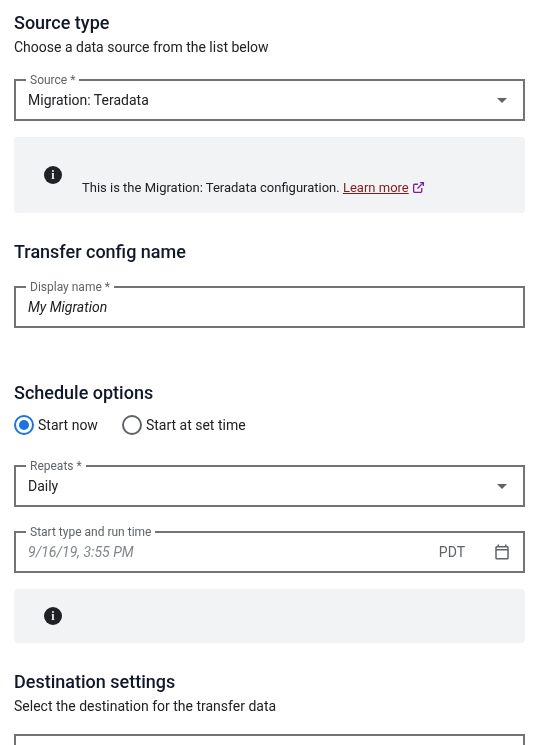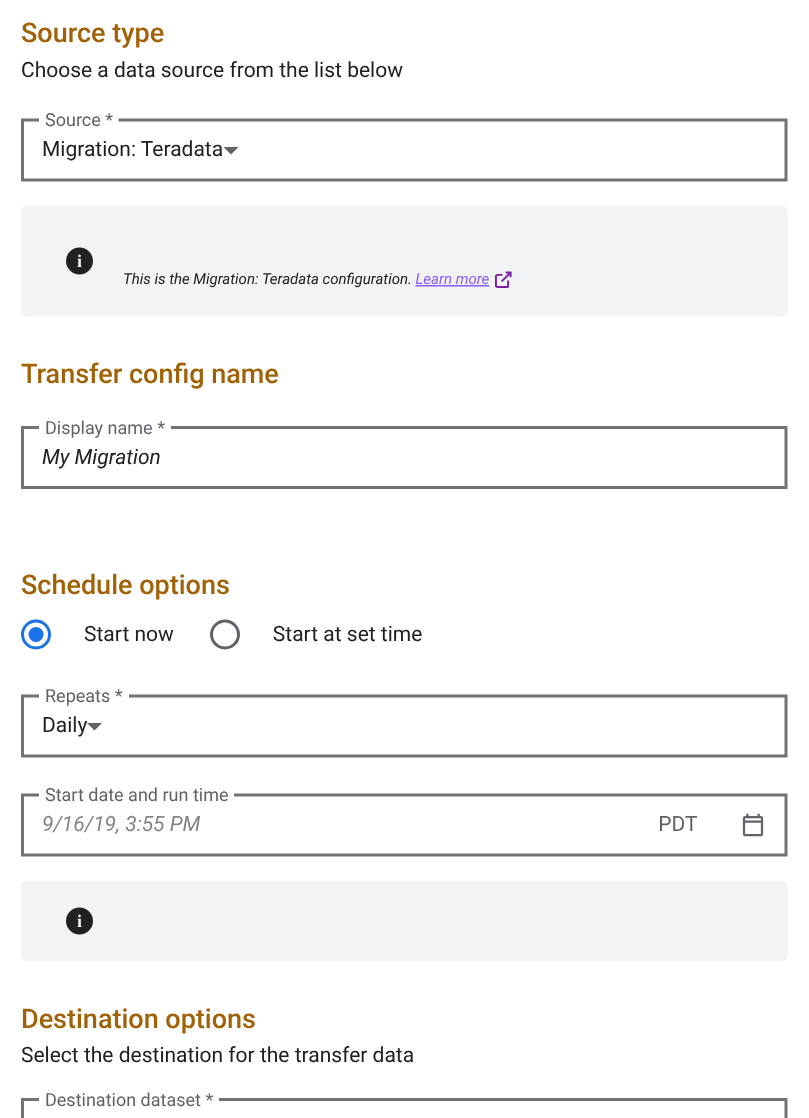--- a/index.html
+++ b/index.html
@@ -11,21 +11,21 @@
       font-family: Roboto, "Helvetica Neue", Arial, sans-serif;
       font-size: 14px;
       color: #202124;
       background: #fff;
       padding: 8px 14px;
       width: 539px;
     }
     .section-heading {
       font-size: 18px;
       font-weight: 500;
-      color: #a16207;
+      color: #0f172a;
       margin-bottom: 6px;
       margin-top: 4px;
     }
     .section-desc {
       font-size: 14px;
       color: #202124;
       margin-bottom: 24px;
     }
     .form-field {
       position: relative;
@@ -42,20 +42,21 @@
       font-size: 12px;
       color: #5f6368;
       white-space: nowrap;
     }
     .form-field-value {
       padding: 10px 12px;
       font-size: 14px;
       color: #202124;
       display: flex;
       align-items: center;
+      justify-content: space-between;
       min-height: 38px;
     }
     .form-field-input {
       border: none;
       outline: none;
       font-size: 14px;
       width: 100%;
       color: #202124;
       font-family: inherit;
       background: transparent;
@@ -94,47 +95,46 @@
       display: flex;
       align-items: center;
       justify-content: center;
       font-weight: bold;
       font-size: 12px;
       font-family: Georgia, serif;
       flex-shrink: 0;
       margin-left: 14px;
     }
     .info-text {
-      font-size: 10px;
-      color: #202124;
-      font-style: italic;
+      font-size: 13px;
+      color: #202124;
     }
     .learn-more {
-      color: #8b5cf6;
+      color: #7f1d1d;
       text-decoration: underline;
       display: inline-flex;
       align-items: center;
       gap: 3px;
       margin-top: 25px;
     }
     .external-icon {
       width: 13px;
       height: 13px;
       display: inline-block;
     }
     .radio-group {
       display: flex;
       gap: 24px;
       margin: 12px 0 30px 0;
       align-items: center;
     }
     .radio-option {
       display: flex;
       align-items: center;
-      gap: 22px;
+      gap: 4px;
       cursor: pointer;
     }
     .radio-outer {
       width: 20px;
       height: 20px;
       border: 2px solid #5f6368;
       border-radius: 50%;
       display: flex;
       align-items: center;
       justify-content: center;
@@ -231,37 +231,36 @@
   <span class="form-field-label">Repeats *</span>
   <div class="form-field-value">
     <span>Daily</span>
     <span class="dropdown-arrow"></span>
   </div>
 </div>
 
 <div style="height:14px"></div>
 
 <div class="form-field">
-  <span class="form-field-label">Start date and run time</span>
+  <span class="form-field-label">Start type and run time</span>
   <div class="datetime-row">
     <input type="text" class="form-field-input" placeholder="9/16/19, 3:55 PM" style="">
     <span class="tz">PDT</span>
     <span class="calendar-icon">
       <svg viewBox="0 0 24 24" width="18" height="18" fill="#5f6368">
           <path d="M19 4h-1V2h-2v2H8V2H6v2H5a2 2 0 0 0-2 2v14a2 2 0 0 0 2 2h14a2 2 0 0 0 2-2V6a2 2 0 0 0-2-2zm0 16H5V10h14v10zm0-12H5V6h14v2z"></path>
         </svg>
     </span>
   </div>
 </div>
 
 <div class="info-panel">
   <span class="info-icon">i</span>
 </div>
 
-<h2 class="section-heading">Destination options</h2>
+<h2 class="section-heading">Destination settings</h2>
 <p class="section-desc" style="margin-bottom:20px">Select the destination for the transfer data</p>
 
 <div class="form-field">
-  <span class="form-field-label">Destination dataset *</span>
   <div class="form-field-value">
     <input type="text" class="form-field-input large" value="MyDataset" style="">
   </div>
 </div>
 
 </body></html>

